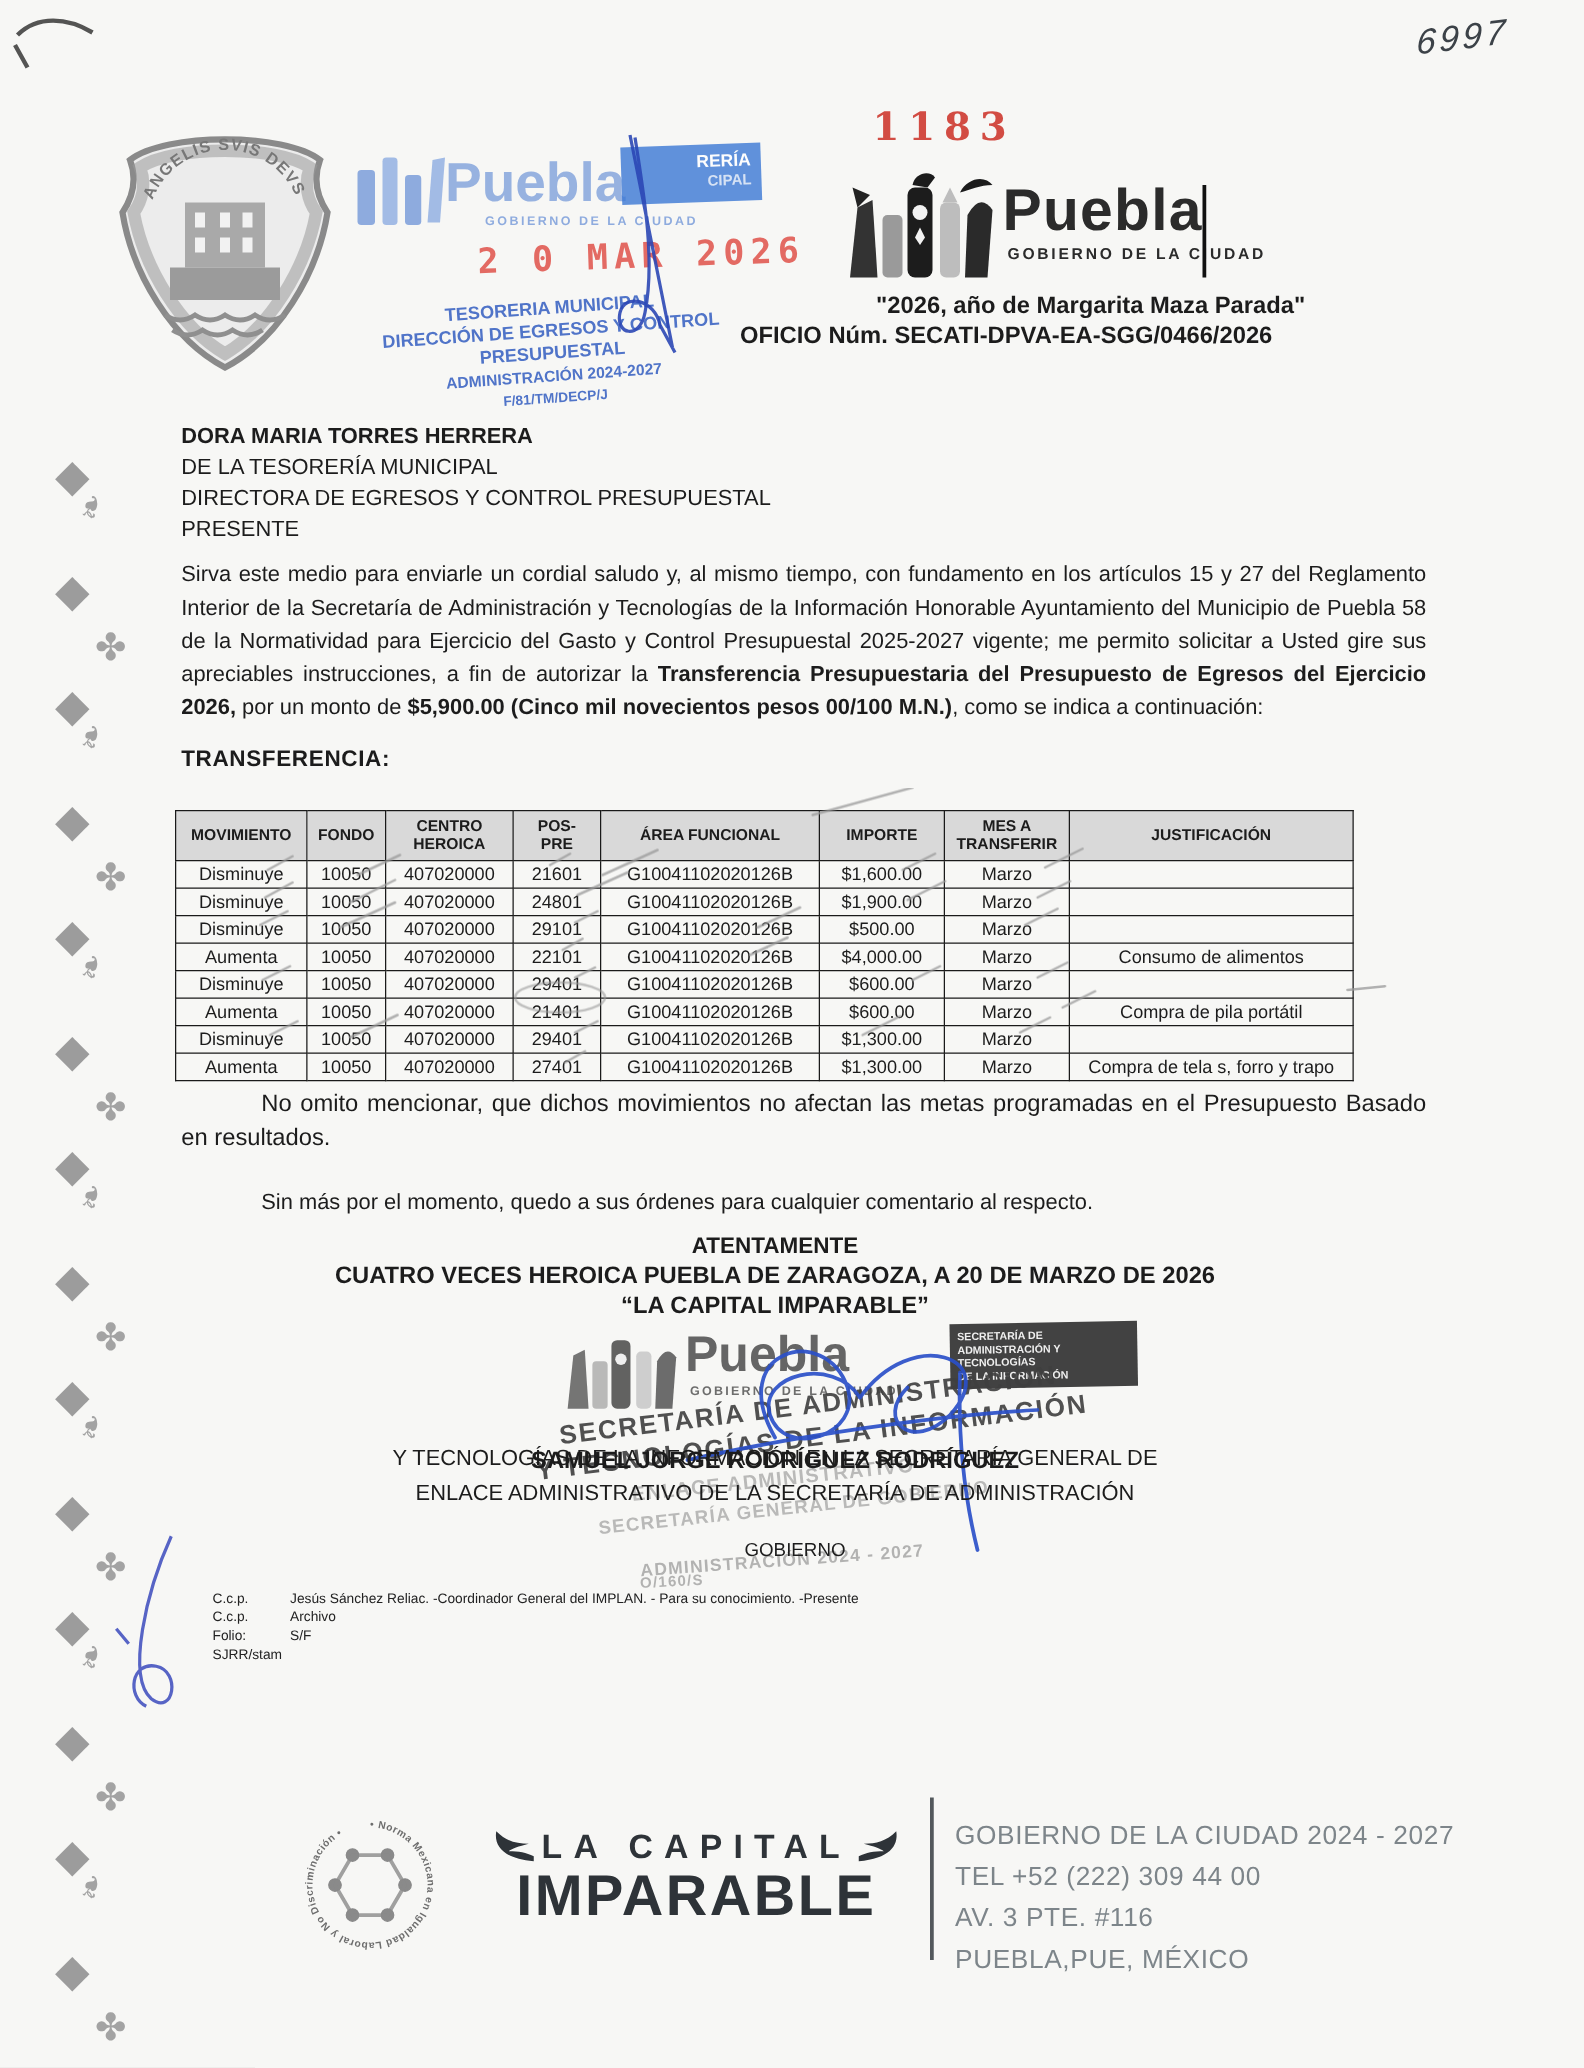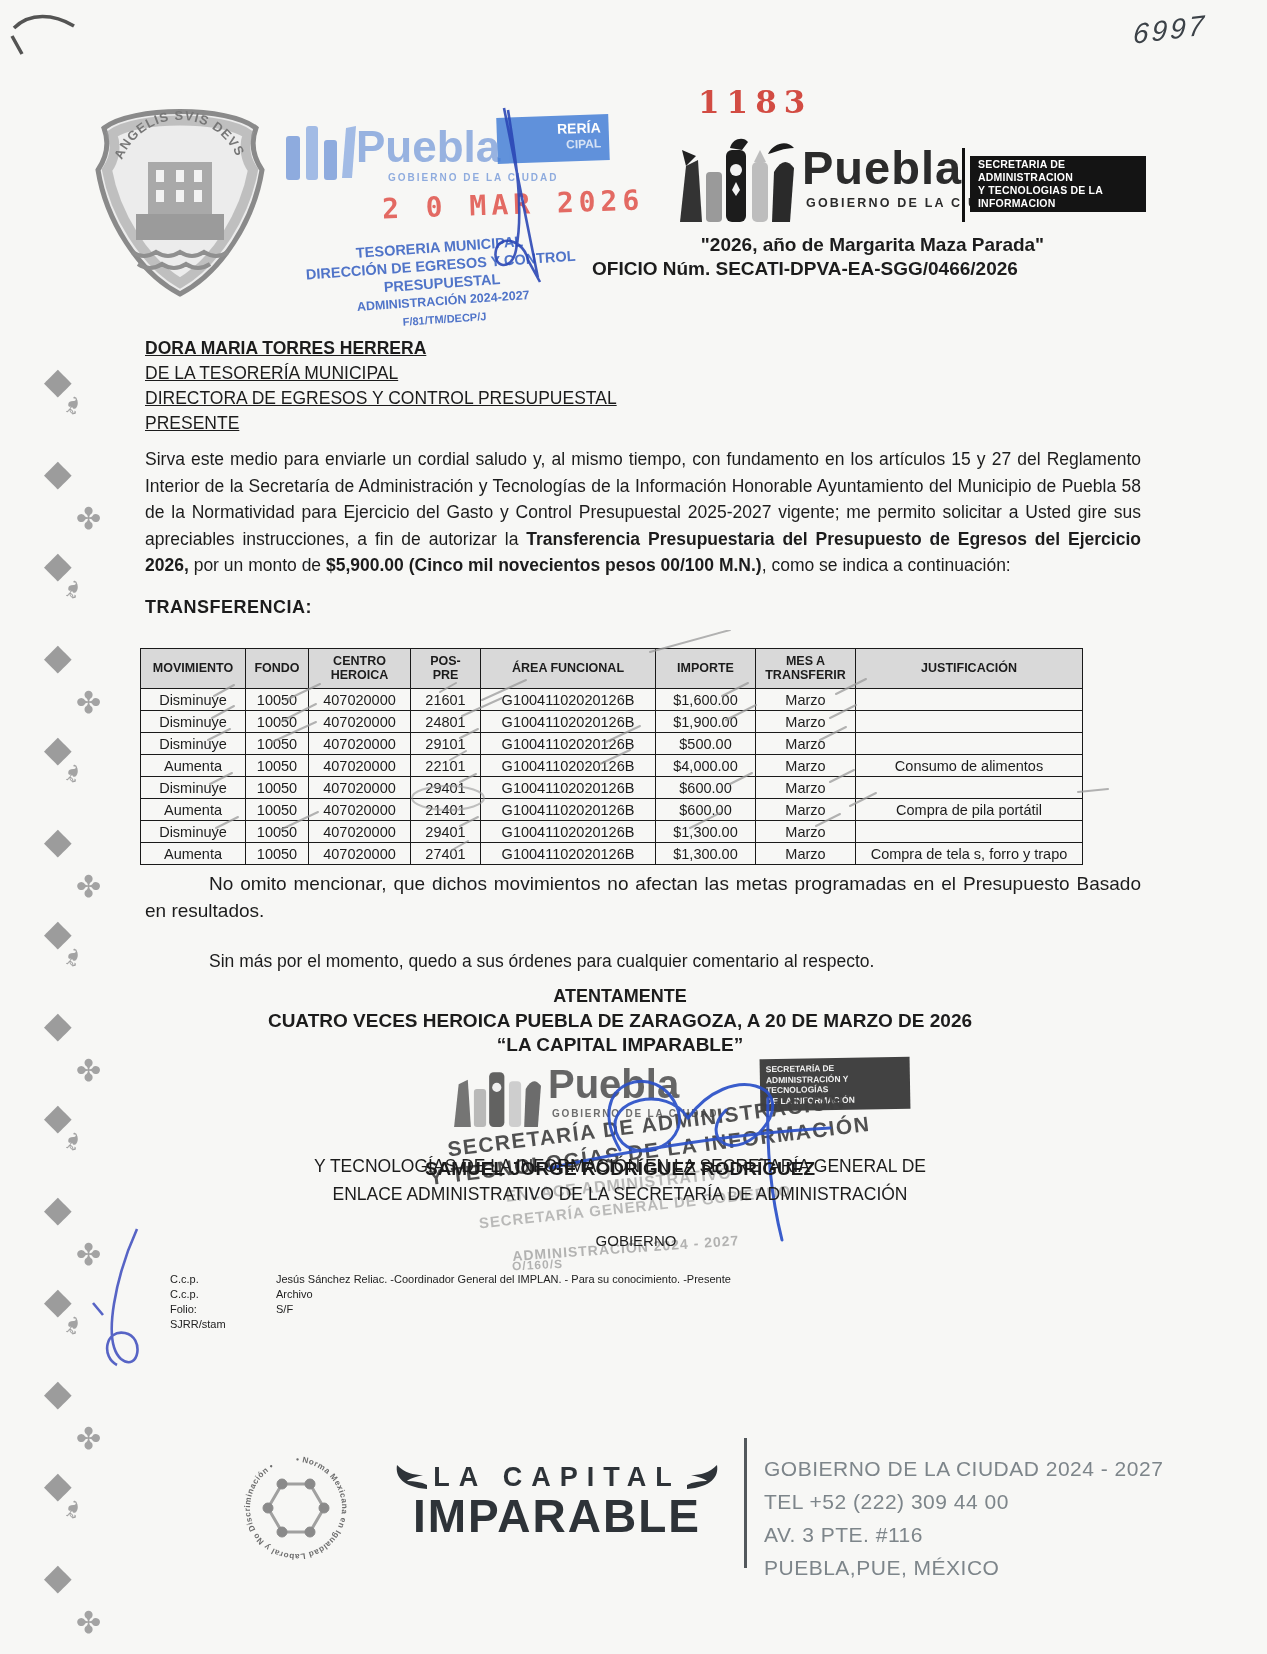--- a/index.html
+++ b/index.html
@@ -34,21 +34,21 @@
   
   .logo-word{left:802px;top:140px;font-size:47px;font-weight:bold;color:#2b2b2b;letter-spacing:1px;}
   .logo-sub{left:806px;top:196px;font-size:12.5px;font-weight:bold;color:#2b2b2b;letter-spacing:2.2px;}
   .logo-div{left:962px;top:148px;width:3px;height:74px;background:#111;}
   .logo-box{left:970px;top:156px;width:176px;height:56px;background:#141414;color:#fff;
       display:flex;flex-direction:column;justify-content:center;padding-left:8px;box-sizing:border-box;}
   .logo-box div{font-size:10.5px;font-weight:bold;line-height:13px;letter-spacing:.2px;}
   .year-line{left:600px;top:234px;width:545px;text-align:center;font-size:19px;font-weight:bold;}
   .oficio-line{left:592px;top:258px;width:560px;font-size:19px;font-weight:bold;}
   
-  .addr{left:145px;top:336px;font-size:17.5px;line-height:25px;text-decoration:underline;}
+  .addr{left:145px;top:336px;font-size:17.5px;line-height:25px;}
   .body-p{left:145px;top:446px;width:996px;font-size:17.5px;line-height:26.5px;text-align:justify;}
   .sec-head{left:145px;top:597px;font-size:18px;font-weight:bold;letter-spacing:.5px;}
   
   .ttable{left:140px;top:648px;}
   table{border-collapse:collapse;table-layout:fixed;width:942px;}
   th,td{border:1.6px solid #1a1a1a;overflow:hidden;white-space:nowrap;}
   th{background:#d9d9d9;font-size:12.5px;font-weight:bold;text-align:center;height:37px;line-height:13.5px;}
   td{font-size:14.5px;text-align:center;height:21px;padding:0 2px;}
   
   .p2{left:145px;top:870px;width:996px;font-size:19px;line-height:27px;text-align:justify;text-indent:64px;}
@@ -64,21 +64,21 @@
   .g-box div{font-size:8.5px;font-weight:bold;line-height:10.5px;}
   .g-stamp{left:408px;top:1112px;width:480px;text-align:center;color:#3f3f3f;transform:rotate(-7deg);opacity:.9;}
   .g-stamp div{font-size:21px;font-weight:bold;letter-spacing:1.5px;line-height:26px;}
   .ghost{color:#6f6f6f;font-weight:bold;transform:rotate(-6deg);opacity:.45;letter-spacing:1px;}
   .sig-name{left:140px;top:1158px;width:960px;font-size:19px;font-weight:bold;}
   .sig-t1{left:140px;top:1184px;width:960px;font-size:17.5px;}
   .sig-t2{left:140px;top:1156px;width:960px;font-size:17.5px;}
   .sig-t3{left:156px;top:1232px;width:960px;font-size:15px;}
   
   .ccp{left:170px;top:1272px;font-size:11px;line-height:15px;color:#222;}
-  .ccp-row{display:flex;gap:44px;}
+  .ccp-row{display:flex;}
   .ccp-label{width:62px;flex:0 0 62px;}
   
   .brandwrap{left:392px;top:1462px;width:330px;text-align:center;color:#2e3338;}
   .brand1{font-size:27px;font-weight:bold;letter-spacing:9px;display:inline-block;vertical-align:middle;}
   .brand2{font-size:46px;font-weight:bold;letter-spacing:2px;margin-top:-4px;font-stretch:condensed;}
   .wing{display:inline-block;vertical-align:middle;}
   .f-div{left:744px;top:1438px;width:2.5px;height:130px;background:#53585c;}
   .contact{left:764px;top:1452px;font-size:21px;line-height:33px;color:#7d858a;letter-spacing:.5px;}
 </style>
 </head>
@@ -178,24 +178,20 @@
       <path d="M60 58 l4 -8 4 8 -4 6 Z" fill="#f2f2f2"></path>
     <path d="M58 16 C 60 6, 72 4, 76 10 L 70 18 Z" fill="#1c1c1c"></path>
     <rect x="80" y="30" width="16" height="60" rx="5" fill="#bdbdbd"></rect>
     <path d="M82 30 L88 18 L94 30 Z" fill="#bdbdbd"></path>
     <path d="M100 90 L102 40 Q 112 22 122 36 L 118 90 Z" fill="#2a2a2a"></path>
     <path d="M96 22 C 102 10, 116 8, 122 16 C 112 16, 104 20, 96 22 Z" fill="#1c1c1c"></path>
   </svg>
   <div class="abs logo-word">Puebla</div>
   <div class="abs logo-sub">GOBIERNO DE LA CIUDAD</div>
   <div class="abs logo-div"></div>
-  <div class="abs logo-box">
-    <div>SECRETARIA DE ADMINISTRACION</div>
-    <div>Y TECNOLOGIAS DE LA INFORMACION</div>
-  </div>
 
   <div class="abs year-line">"2026, año de Margarita Maza Parada"</div>
   <div class="abs oficio-line">OFICIO Núm. SECATI-DPVA-EA-SGG/0466/2026</div>
 
   <div class="abs addr">
     <div class="b">DORA MARIA TORRES HERRERA</div>
     <div>DE LA TESORERÍA MUNICIPAL</div>
     <div>DIRECTORA DE EGRESOS Y CONTROL PRESUPUESTAL</div>
     <div>PRESENTE</div>
   </div>

